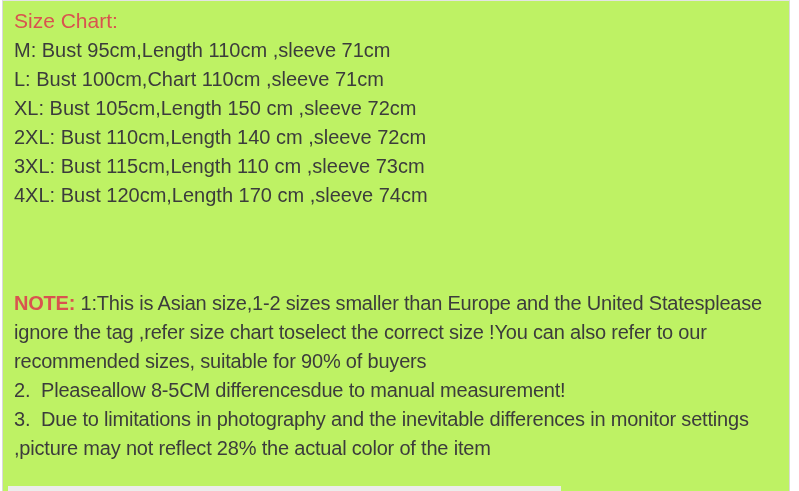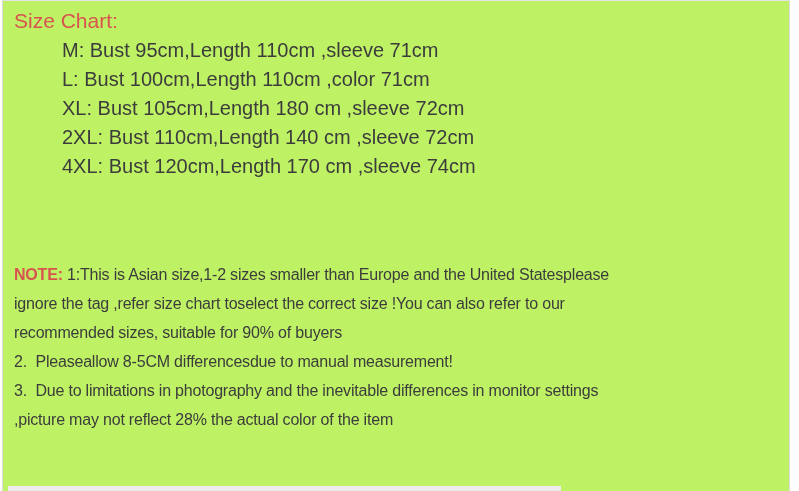--- a/index.html
+++ b/index.html
@@ -33,28 +33,27 @@
   .heading {
     margin-top: 5px;
     font-size: 21px;
     line-height: 30px;
     color: #d9534f;
     white-space: pre;
   }
   .size-rows {
     font-size: 20px;
     line-height: 29px;
-    margin-left: 48px;
   }
   .size-row {
     white-space: pre;
   }
   .note-section {
     margin-top: 79px;
-    font-size: 16px;
+    font-size: 20px;
     line-height: 29px;
     letter-spacing: -0.2px;
   }
   .note-line {
     white-space: pre;
   }
   .note-label {
     color: #d9534f;
     font-weight: bold;
   }
@@ -69,23 +68,24 @@
 </style>
 </head>
 <body>
 
 <div class="panel">
 
   <div class="heading">Size Chart:</div>
 
   <div class="size-rows">
     <div class="size-row">M: Bust 95cm,Length 110cm ,sleeve 71cm</div>
-    <div class="size-row">L: Bust 100cm,Length 110cm ,color 71cm</div>
-    <div class="size-row">XL: Bust 105cm,Length 180 cm ,sleeve 72cm</div>
+    <div class="size-row">L: Bust 100cm,Chart 110cm ,sleeve 71cm</div>
+    <div class="size-row">XL: Bust 105cm,Length 150 cm ,sleeve 72cm</div>
     <div class="size-row">2XL: Bust 110cm,Length 140 cm ,sleeve 72cm</div>
+    <div class="size-row">3XL: Bust 115cm,Length 110 cm ,sleeve 73cm</div>
     <div class="size-row">4XL: Bust 120cm,Length 170 cm ,sleeve 74cm</div>
   </div>
 
   <div class="note-section">
     <div class="note-line"><span class="note-label">NOTE:</span><span> 1:This is Asian size,1-2 sizes smaller than Europe and the United Statesplease</span></div>
     <div class="note-line">ignore the tag ,refer size chart toselect the correct size !You can also refer to our</div>
     <div class="note-line">recommended sizes, suitable for 90% of buyers</div>
     <div class="note-line">2.  Pleaseallow 8-5CM differencesdue to manual measurement!</div>
     <div class="note-line">3.  Due to limitations in photography and the inevitable differences in monitor settings</div>
     <div class="note-line">,picture may not reflect 28% the actual color of the item</div>

